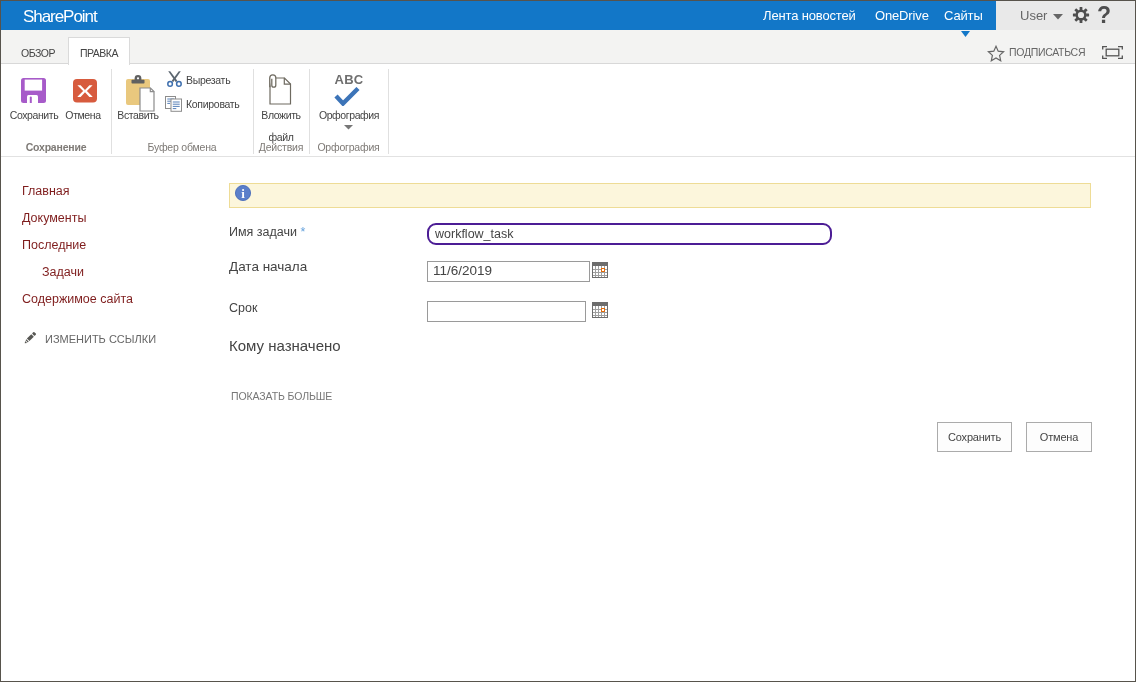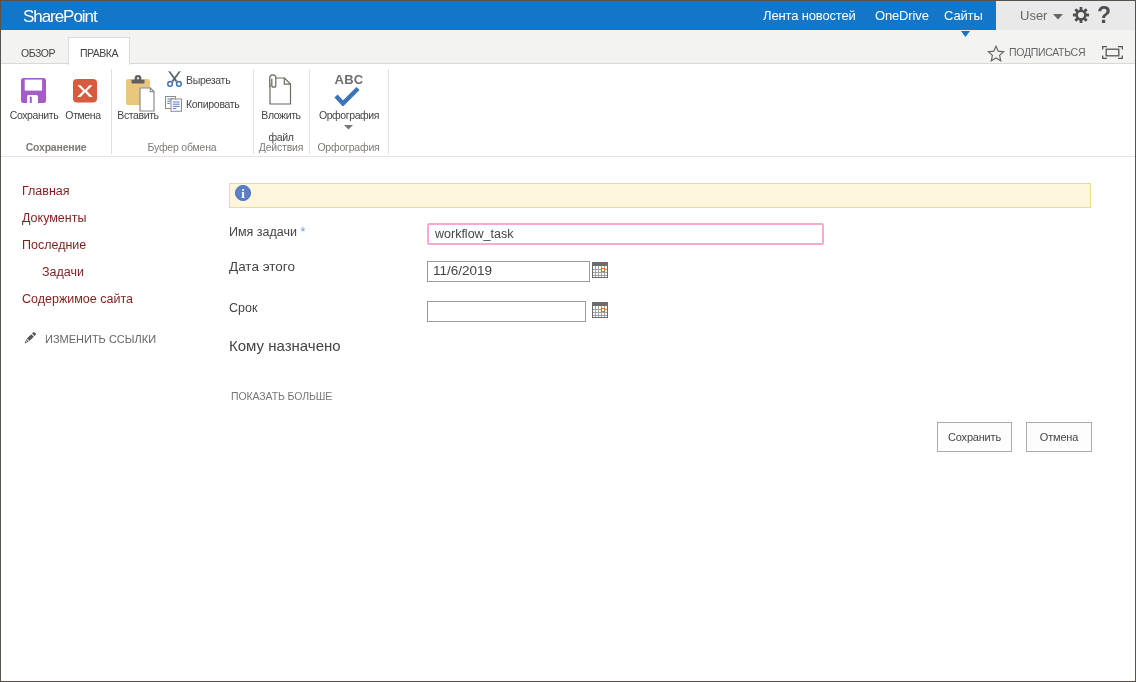--- a/index.html
+++ b/index.html
@@ -170,23 +170,23 @@
   </svg>
   <div class="abs" id="editlinks">ИЗМЕНИТЬ ССЫЛКИ</div>
 
   <div class="abs" id="banner"></div>
   <svg class="abs" style="left:234px;top:184px;" width="16" height="16" viewBox="0 0 16 16">
     <circle cx="8" cy="8" r="7.6" fill="#5b7fca" stroke="#3f64b8" stroke-width="0.8"></circle>
     <text x="8" y="12.6" text-anchor="middle" font-family="Liberation Serif,serif" font-size="13" font-weight="bold" fill="#fff">i</text>
   </svg>
 
   <div class="abs flabel" style="top:222px;">Имя задачи <span style="color:#64a1dc;">*</span></div>
-  <div class="abs finput" style="top:222px;width:387px;height:16px;border:2px solid #f9a8d4;border-radius:2px;padding:1px 0 1px 6px;line-height:17px;">workflow_task</div>
-
-  <div class="abs flabel" style="top:257px;font-size:13.5px;">Дата этого</div>
+  <div class="abs finput" style="top:222px;width:387px;height:16px;border:2px solid #4c1d95;border-radius:9px;padding:1px 8px 1px 6px;line-height:17px;">workflow_task</div>
+
+  <div class="abs flabel" style="top:257px;font-size:13.5px;">Дата начала</div>
   <div class="abs finput" style="top:260px;width:152px;height:19px;padding:0 4px 0 5px;line-height:17px;font-size:13.5px;">11/6/2019</div>
   <svg class="abs CAL" style="left:591px;top:261px;" width="16" height="16" viewBox="0 0 16 16" shape-rendering="crispEdges">
     <rect x="0" y="0" width="16" height="16" fill="#6d6d6d"></rect>
     <rect x="1" y="4" width="14" height="11" fill="#fff"></rect>
     <g stroke="#a0a0a0" stroke-width="1">
       <path d="M1 7.5 H15 M1 10.5 H15 M1 13 H15" fill="none"></path>
       <path d="M3.5 4 V15 M6.5 4 V15 M9.5 4 V15 M12.5 4 V15" fill="none"></path>
     </g>
     <rect x="8.5" y="5.5" width="4.8" height="4.8" fill="#e36c0a"></rect>
     <rect x="10" y="7" width="1.8" height="1.8" fill="#fff"></rect>

